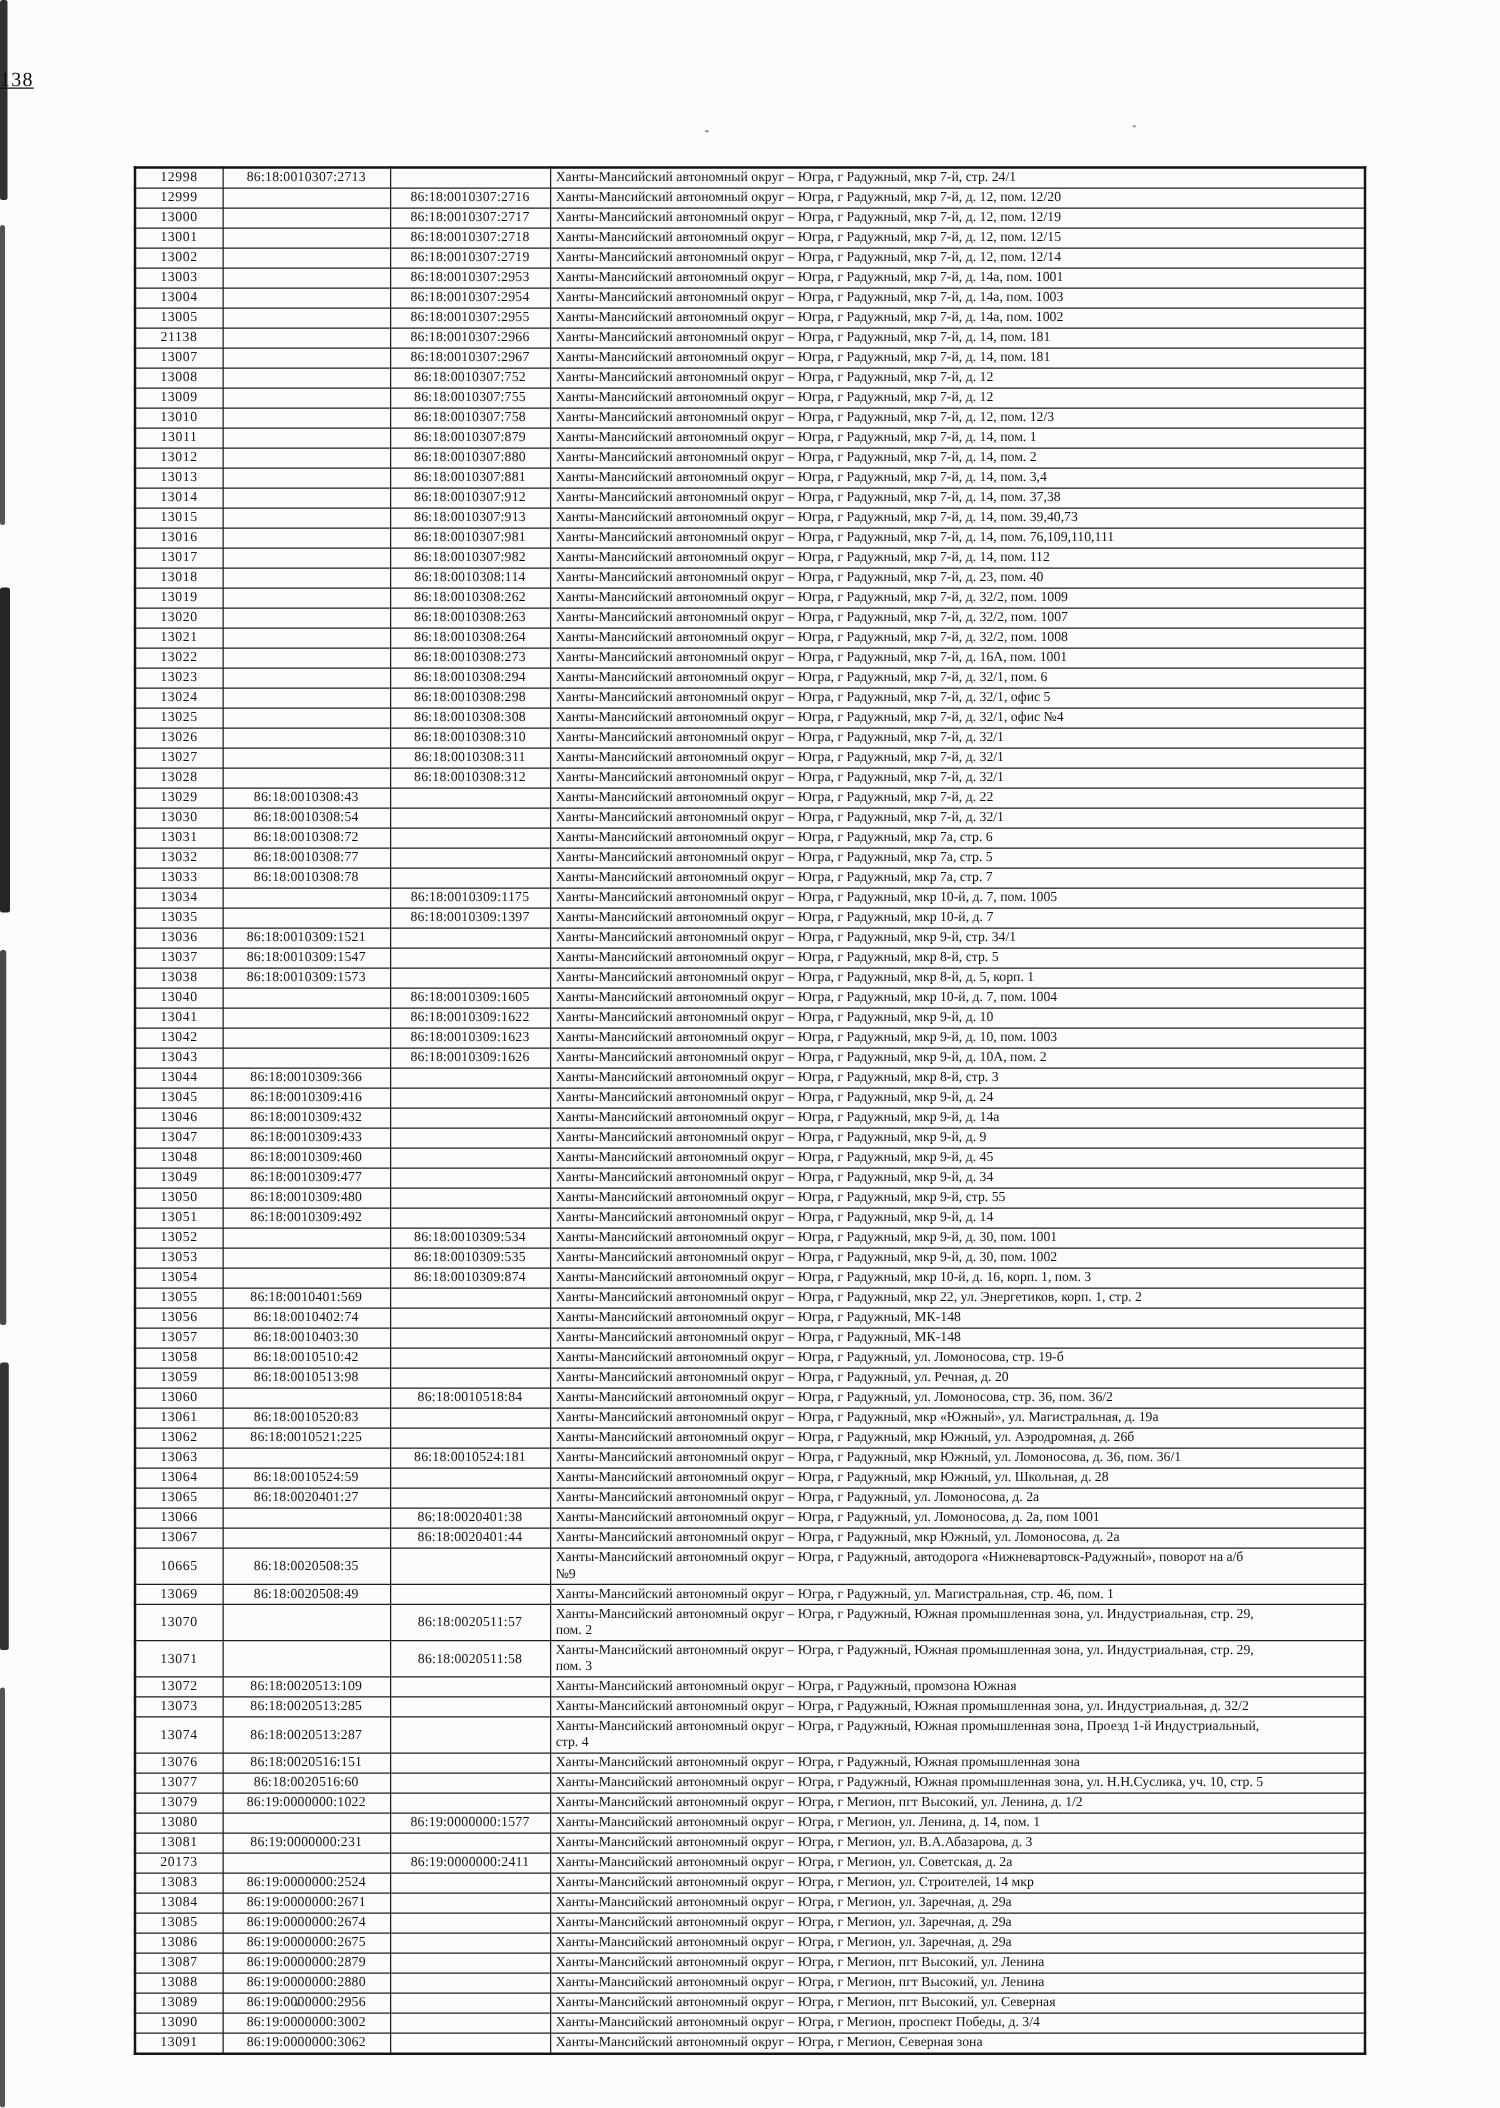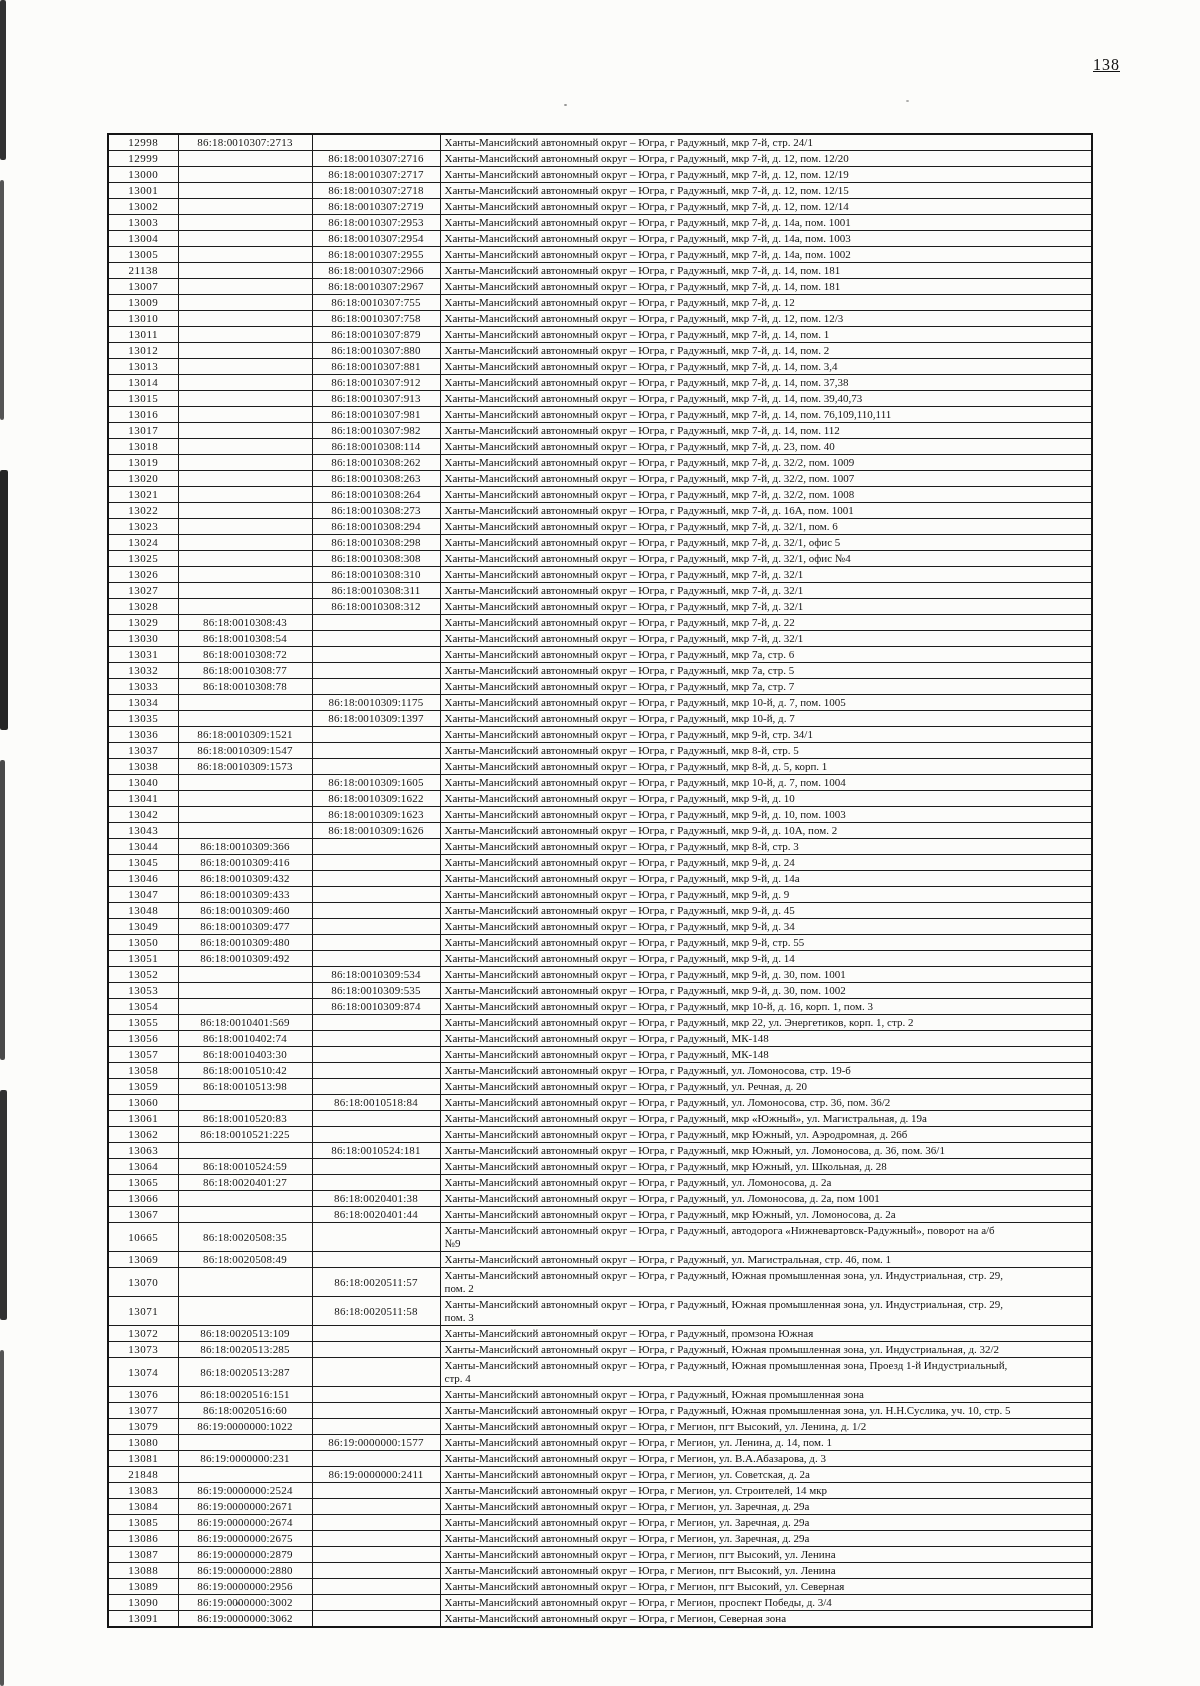--- a/index.html
+++ b/index.html
@@ -14,21 +14,21 @@
   .scan-edge{position:absolute;left:0;top:0;width:14px;height:1686px;}
   .scan-edge b{position:absolute;left:0;background:#0d0d0d;display:block;border-radius:2px;}
   .scan-edge b:nth-child(1){top:0;width:6px;height:160px;opacity:.85;}
   .scan-edge b:nth-child(2){top:180px;width:4px;height:240px;opacity:.7;}
   .scan-edge b:nth-child(3){top:470px;width:8px;height:260px;opacity:.9;}
   .scan-edge b:nth-child(4){top:760px;width:5px;height:300px;opacity:.75;}
   .scan-edge b:nth-child(5){top:1090px;width:7px;height:230px;opacity:.85;}
   .scan-edge b:nth-child(6){top:1350px;width:4px;height:336px;opacity:.7;}
   .page-number{
     position:absolute;top:56px;left:0;width:1120px;
-    text-align:right;font-size:16px;letter-spacing:1px;color:#111;text-decoration:underline;
+    text-align:left;font-size:16px;letter-spacing:1px;color:#111;text-decoration:underline;
   }
   table.doc{
     position:absolute;top:133px;left:107px;width:984px;
     border-collapse:collapse;table-layout:fixed;
     border:2px solid #151515;
   }
   table.doc td{
     border:1px solid #1c1c1c;
     font-size:11px;line-height:13px;
     padding:1px 4px;
@@ -123,20 +123,26 @@
         <td class="c-cad">86:18:0010307:2966</td>
         <td class="c-addr">Ханты-Мансийский автономный округ – Югра, г Радужный, мкр 7-й, д. 14, пом. 181</td>
       </tr>
       <tr>
         <td class="c-num">13007</td>
         <td class="c-cad"></td>
         <td class="c-cad">86:18:0010307:2967</td>
         <td class="c-addr">Ханты-Мансийский автономный округ – Югра, г Радужный, мкр 7-й, д. 14, пом. 181</td>
       </tr>
       <tr>
+        <td class="c-num">13008</td>
+        <td class="c-cad"></td>
+        <td class="c-cad">86:18:0010307:752</td>
+        <td class="c-addr">Ханты-Мансийский автономный округ – Югра, г Радужный, мкр 7-й, д. 12</td>
+      </tr>
+      <tr>
         <td class="c-num">13009</td>
         <td class="c-cad"></td>
         <td class="c-cad">86:18:0010307:755</td>
         <td class="c-addr">Ханты-Мансийский автономный округ – Югра, г Радужный, мкр 7-й, д. 12</td>
       </tr>
       <tr>
         <td class="c-num">13010</td>
         <td class="c-cad"></td>
         <td class="c-cad">86:18:0010307:758</td>
         <td class="c-addr">Ханты-Мансийский автономный округ – Югра, г Радужный, мкр 7-й, д. 12, пом. 12/3</td>
@@ -547,21 +553,21 @@
         <td class="c-cad">86:19:0000000:1577</td>
         <td class="c-addr">Ханты-Мансийский автономный округ – Югра, г Мегион, ул. Ленина, д. 14, пом. 1</td>
       </tr>
       <tr>
         <td class="c-num">13081</td>
         <td class="c-cad">86:19:0000000:231</td>
         <td class="c-cad"></td>
         <td class="c-addr">Ханты-Мансийский автономный округ – Югра, г Мегион, ул. В.А.Абазарова, д. 3</td>
       </tr>
       <tr>
-        <td class="c-num">21848</td>
+        <td class="c-num">20173</td>
         <td class="c-cad"></td>
         <td class="c-cad">86:19:0000000:2411</td>
         <td class="c-addr">Ханты-Мансийский автономный округ – Югра, г Мегион, ул. Советская, д. 2а</td>
       </tr>
       <tr>
         <td class="c-num">13083</td>
         <td class="c-cad">86:19:0000000:2524</td>
         <td class="c-cad"></td>
         <td class="c-addr">Ханты-Мансийский автономный округ – Югра, г Мегион, ул. Строителей, 14 мкр</td>
       </tr>

